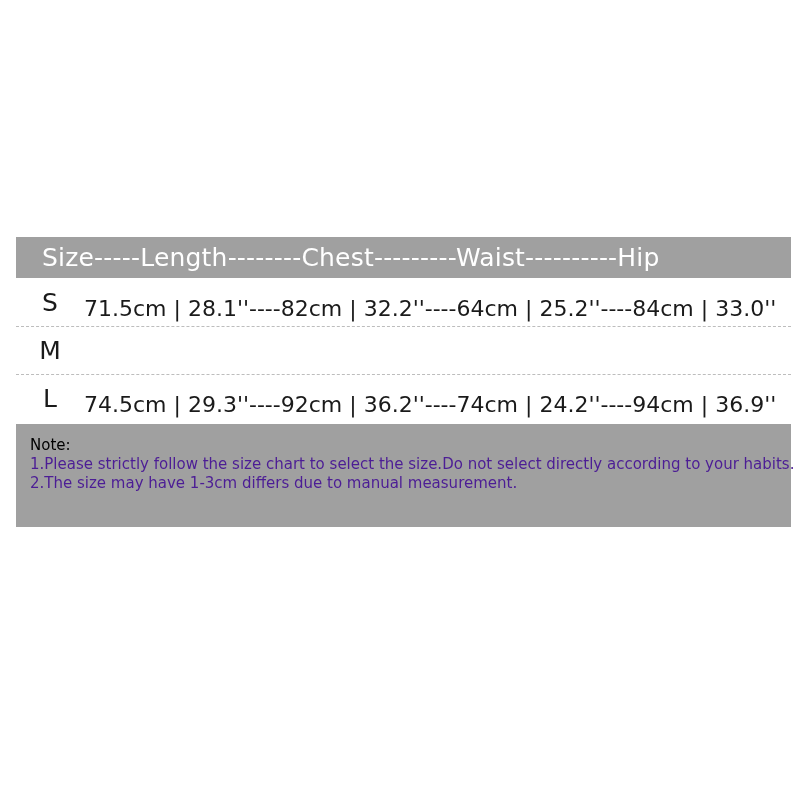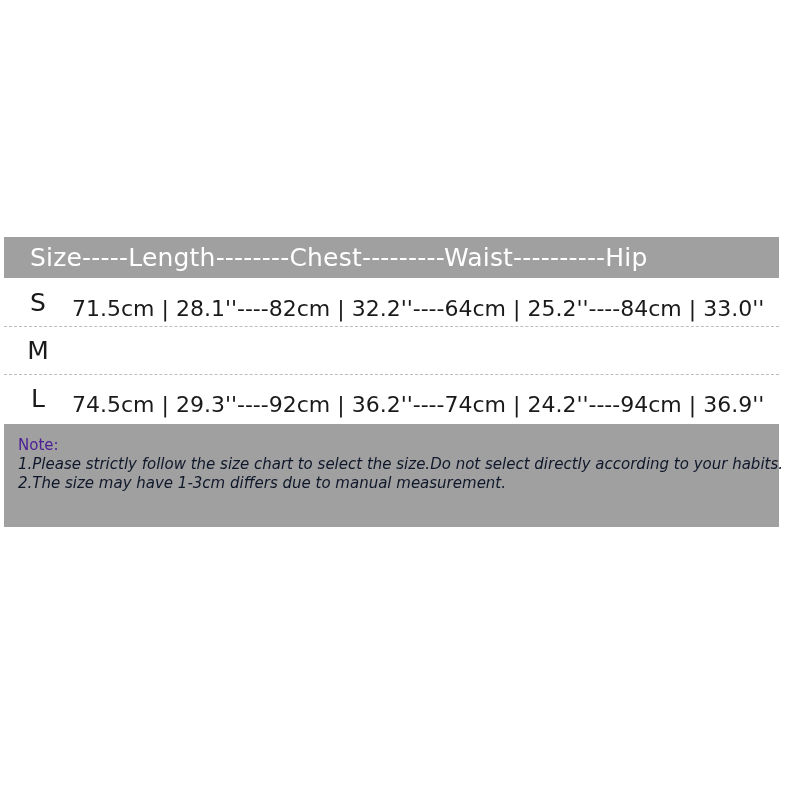--- a/index.html
+++ b/index.html
@@ -10,21 +10,21 @@
   body {
     width: 800px;
     height: 800px;
     background: #ffffff;
     font-family: "DejaVu Sans", "Liberation Sans", sans-serif;
     overflow: hidden;
   }
 
   #size-chart {
     position: absolute;
-    left: 4px;
+    left: 16px;
     top: 237px;
     width: 775px;
   }
 
   
   .header-bar {
     background: #a0a0a0;
     height: 41px;
     display: flex;
     align-items: center;
@@ -69,31 +69,30 @@
   }
 
   
   .note-block {
     background: #a0a0a0;
     box-sizing: border-box;
     padding: 12px 14px 14px 14px;
     margin-top: 2px;
   }
   .note-title {
-    color: #4c1d95;
+    color: #000000;
     font-size: 15px;
     line-height: 19px;
     white-space: pre;
   }
   .note-line {
-    color: #0f172a;
+    color: #4c1d95;
     font-size: 15px;
     line-height: 19px;
     white-space: pre;
-    font-style: italic;
   }
   .note-spacer {
     height: 20px;
   }
 </style>
 </head>
 <body>
 
 <div id="size-chart">
 

